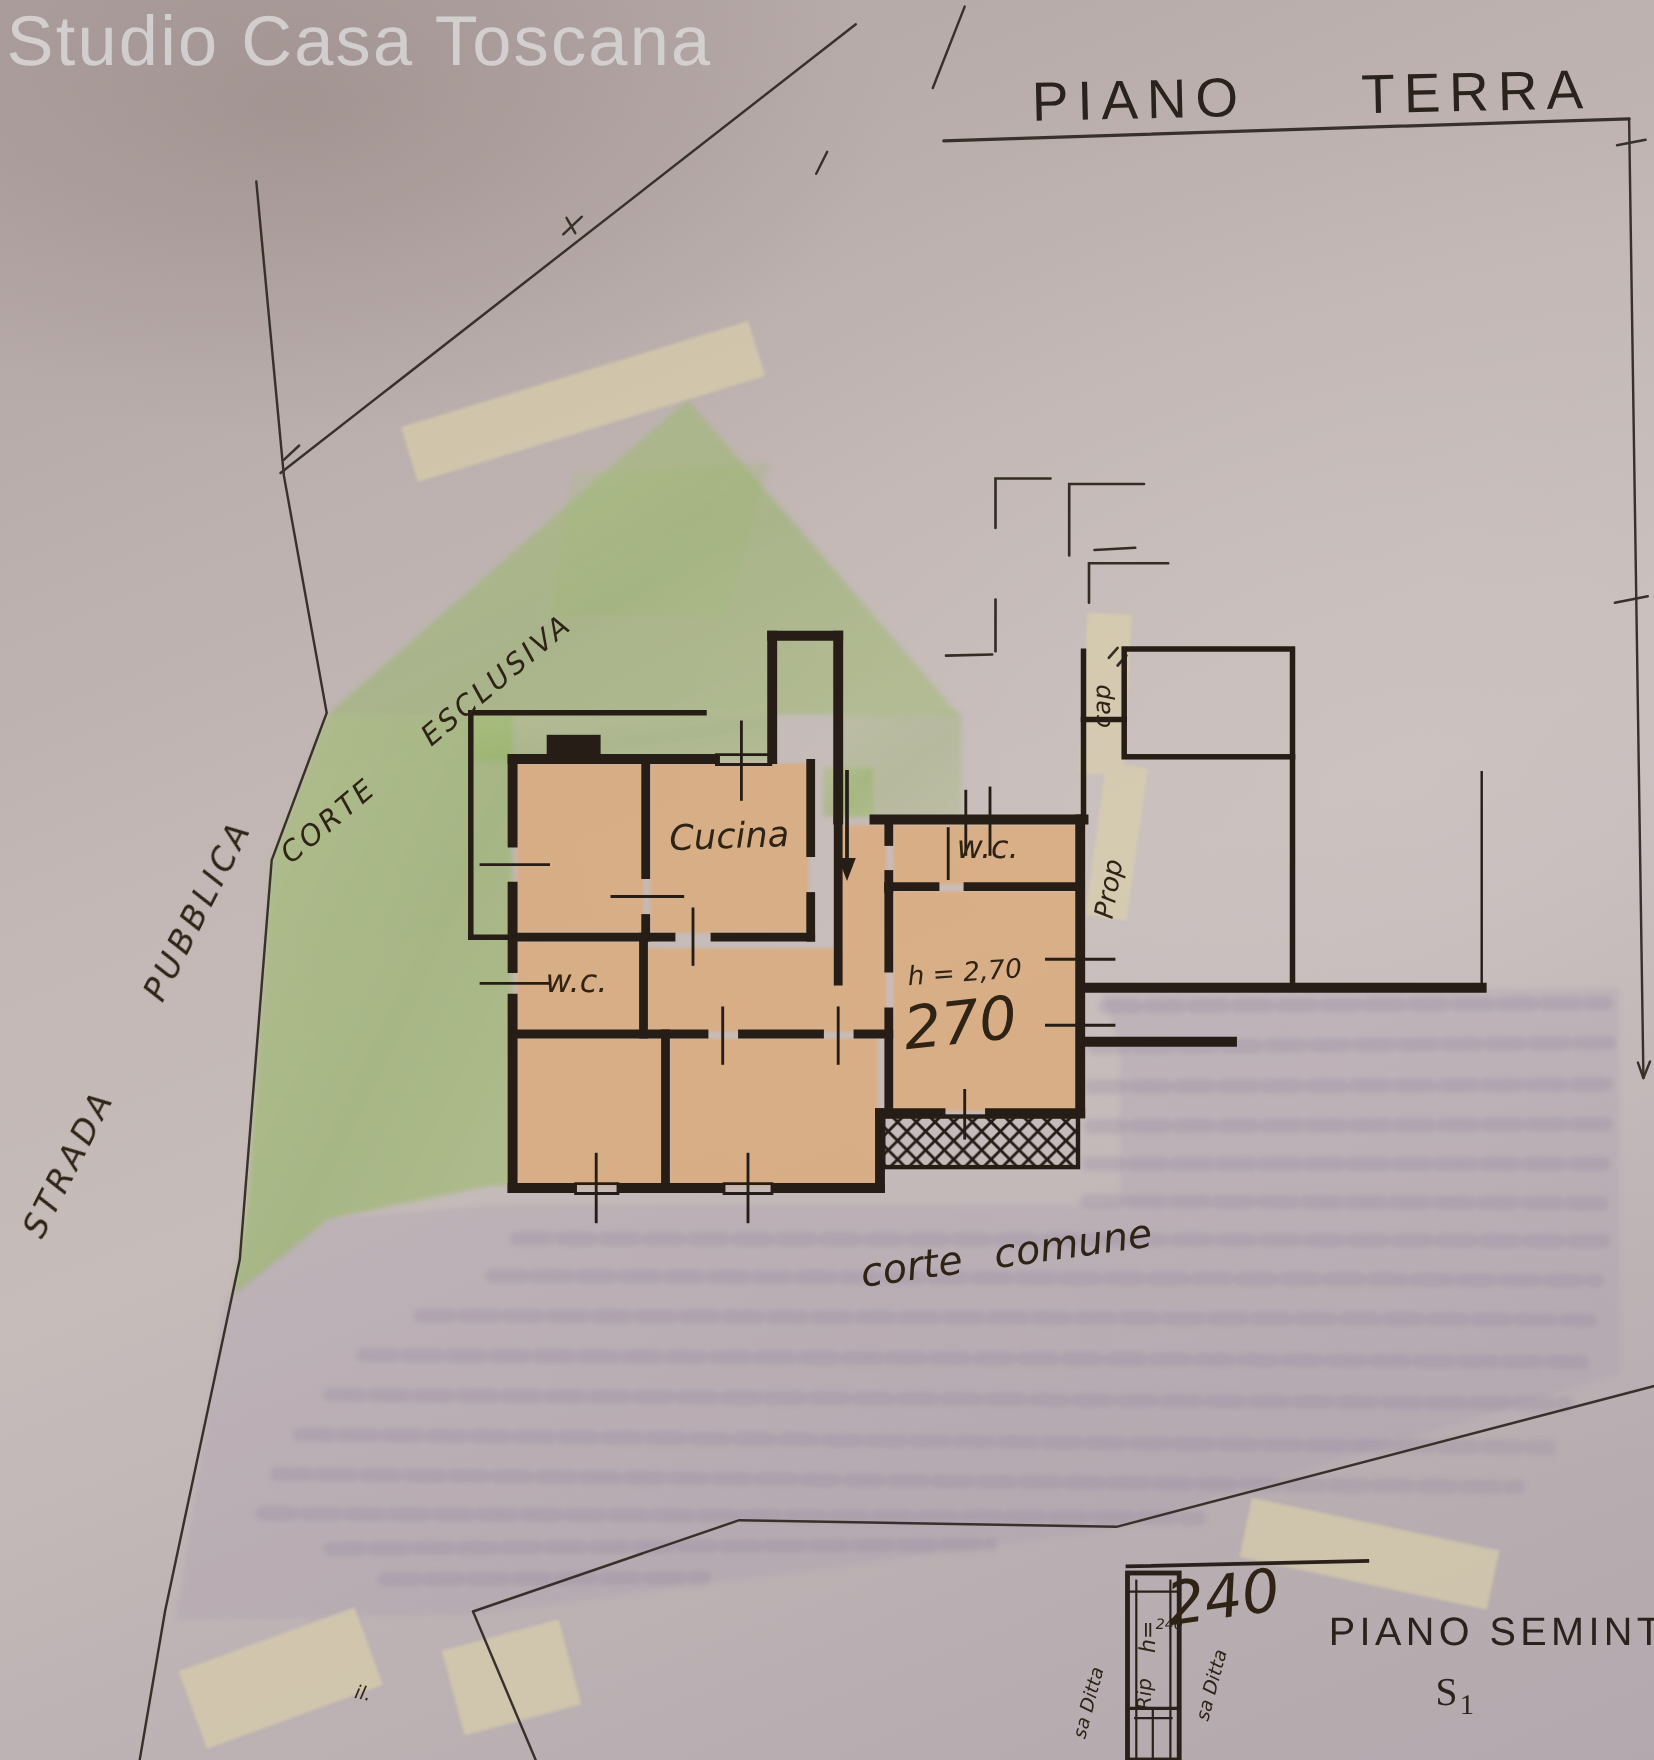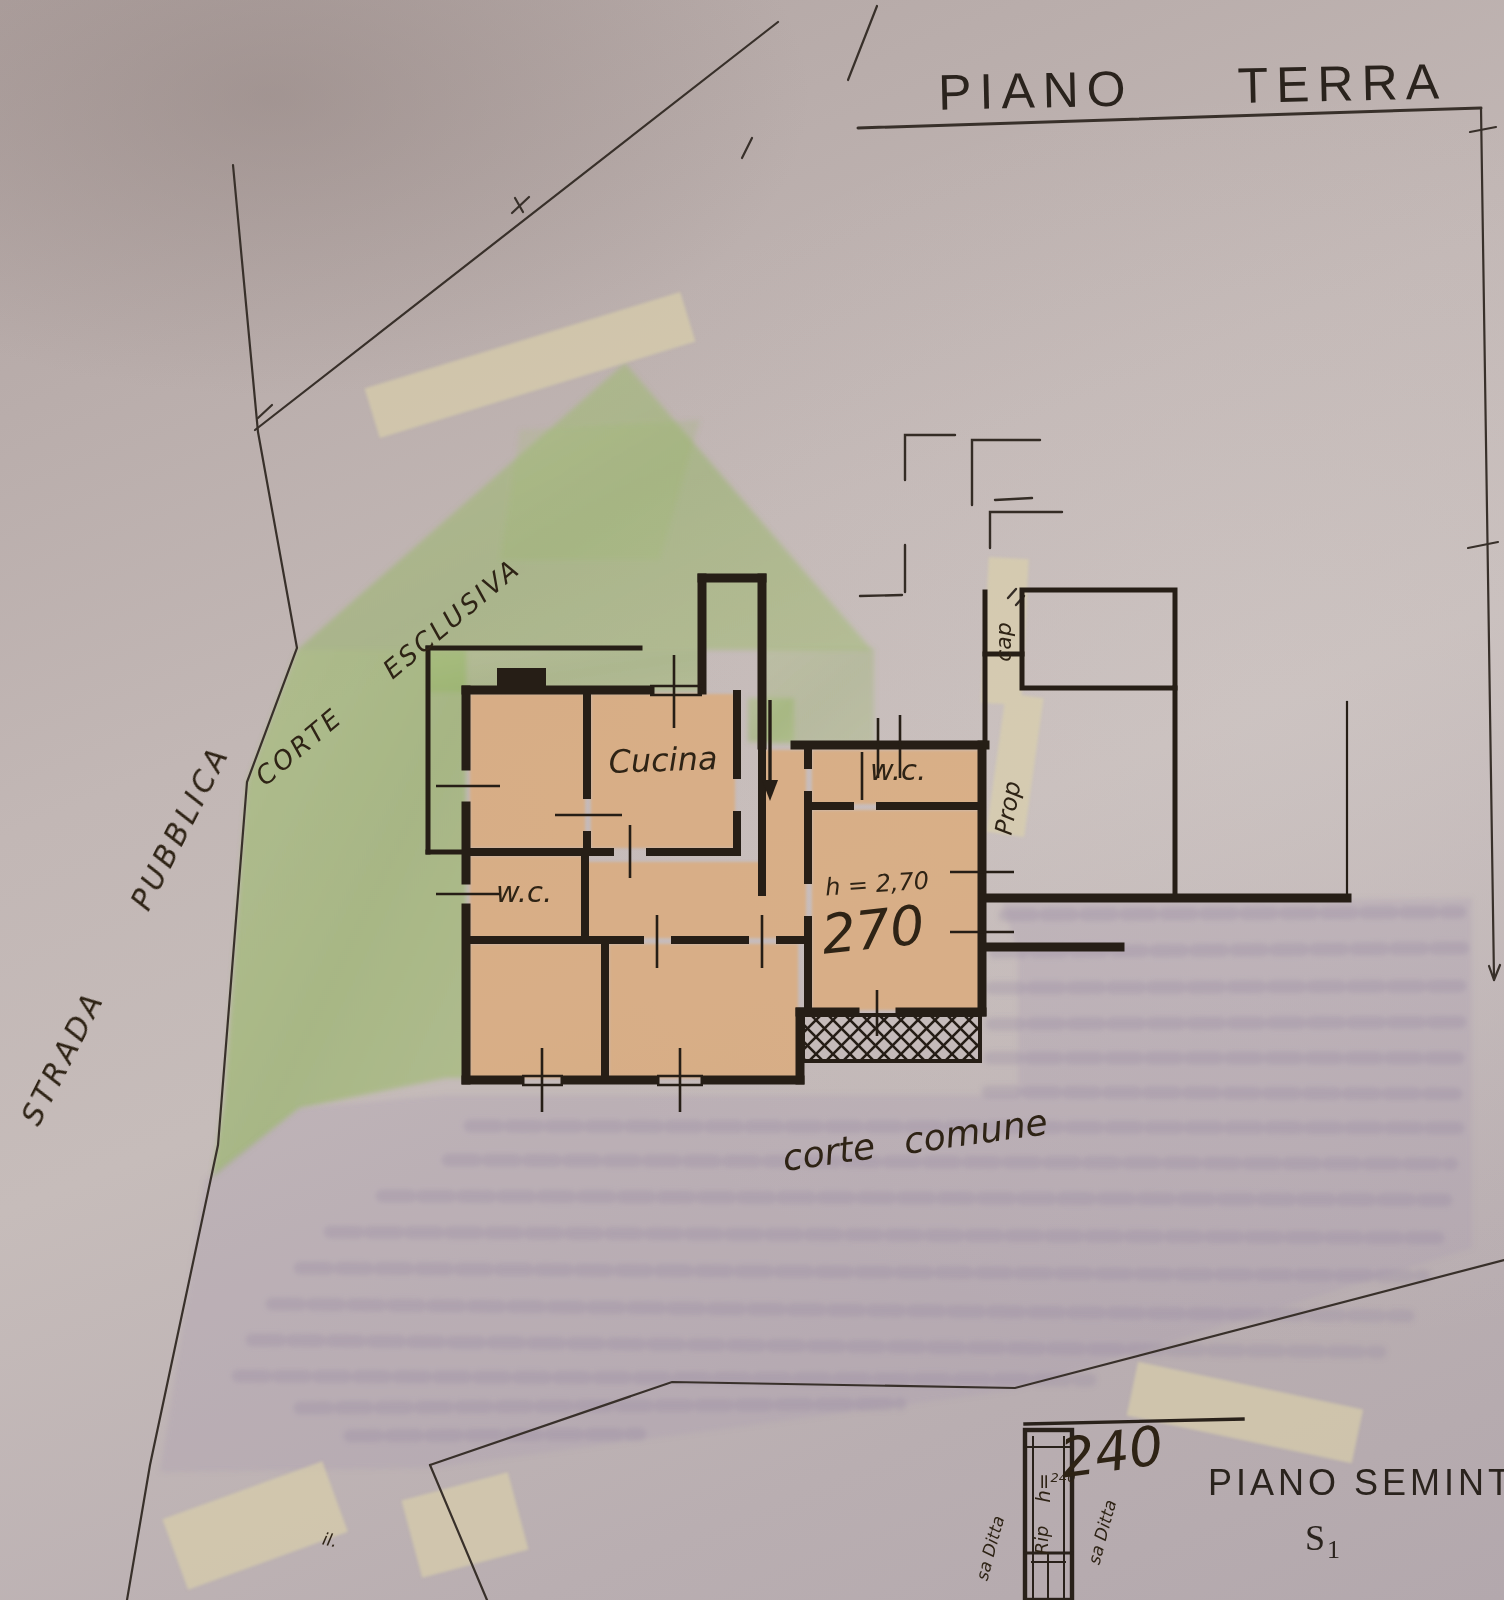--- a/index.html
+++ b/index.html
@@ -234,20 +234,21 @@
     <rect x="1025" y="1430" width="47" height="170" stroke-width="4.4"></rect>
     <line x1="1033" y1="1437" x2="1033" y2="1600" stroke-width="2"></line>
     <line x1="1064" y1="1437" x2="1064" y2="1600" stroke-width="2"></line>
     <line x1="1025" y1="1447" x2="1072" y2="1447" stroke-width="2"></line>
     <line x1="1025" y1="1553" x2="1072" y2="1553" stroke-width="3"></line>
     <line x1="1032" y1="1562" x2="1065" y2="1562" stroke-width="2"></line>
     <line x1="1048" y1="1553" x2="1048" y2="1600" stroke-width="2"></line>
   </g>
 </svg>
 
+<div class="lbl watermark" style="left:6px;top:0px;">Studio Casa Toscana</div>
 
 <div class="lbl print floor-title" style="left:938px;top:58px;">
   <span>PIANO</span>
   <span>TERRA</span>
 </div>
 
 <div class="lbl hand" style="left:125px;top:935px;transform:translate(-50%,-50%) rotate(-63deg);font-size:30px;letter-spacing:4px;word-spacing:34px;">STRADA  PUBBLICA</div>
 
 <div class="lbl hand" style="left:388px;top:672px;transform:translate(-50%,-50%) rotate(-40deg);font-size:26px;letter-spacing:3px;word-spacing:20px;">CORTE  ESCLUSIVA</div>
 

